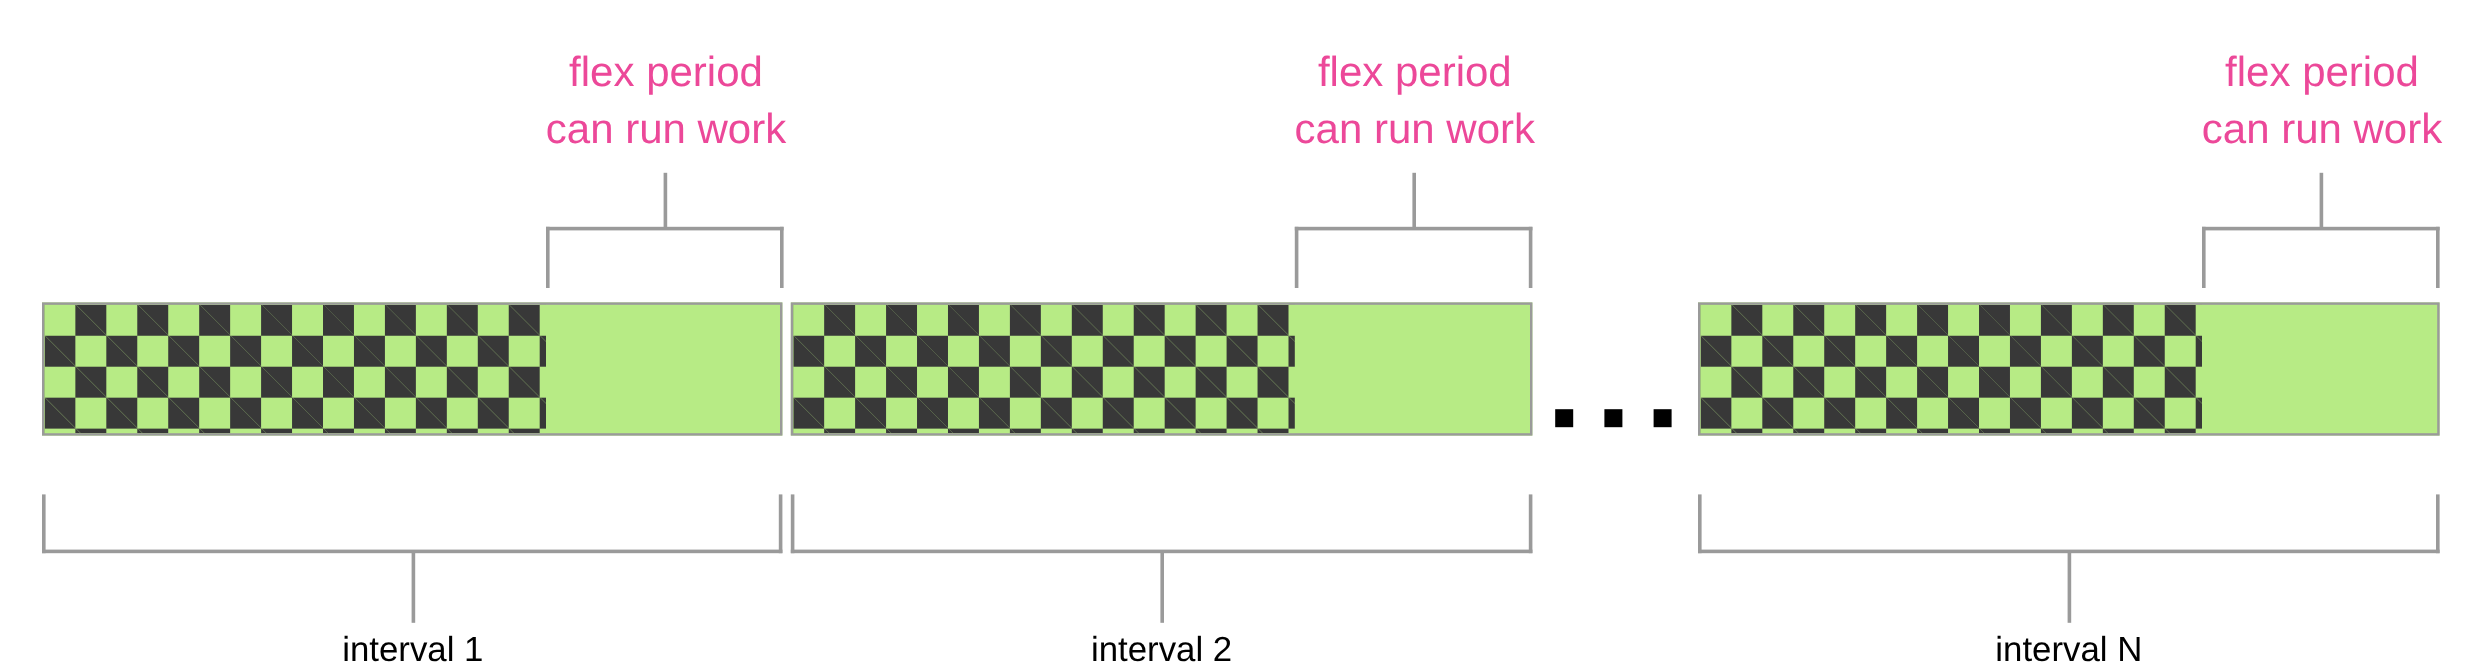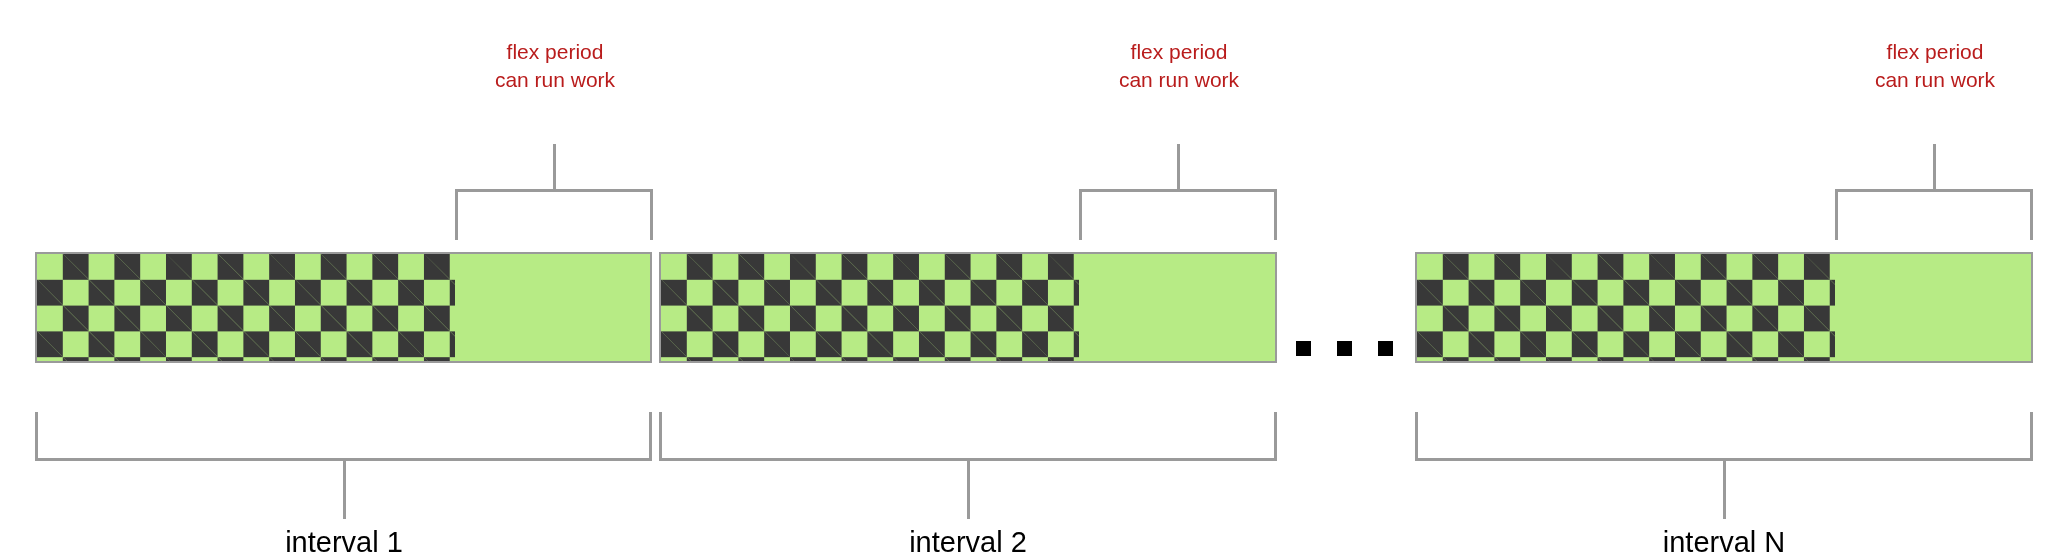--- a/index.html
+++ b/index.html
@@ -65,24 +65,24 @@
     position: absolute;
     width: 3px;
     top: 144px;
     height: 46px;          
     background: #9a9a9a;
   }
   .label-top {
     position: absolute;
     top: 38px;
     text-align: center;
-    font-size: 21px;
+    font-size: 35px;
     line-height: 1.33;
     white-space: nowrap;
-    color: #b91c1c;
+    color: #ec4899;
   }
 
   
   .bracket-bottom {
     position: absolute;
     height: 49px;          
     top: 412px;
     box-sizing: border-box;
     border-bottom: 3px solid #9a9a9a;
     border-left: 3px solid #9a9a9a;

